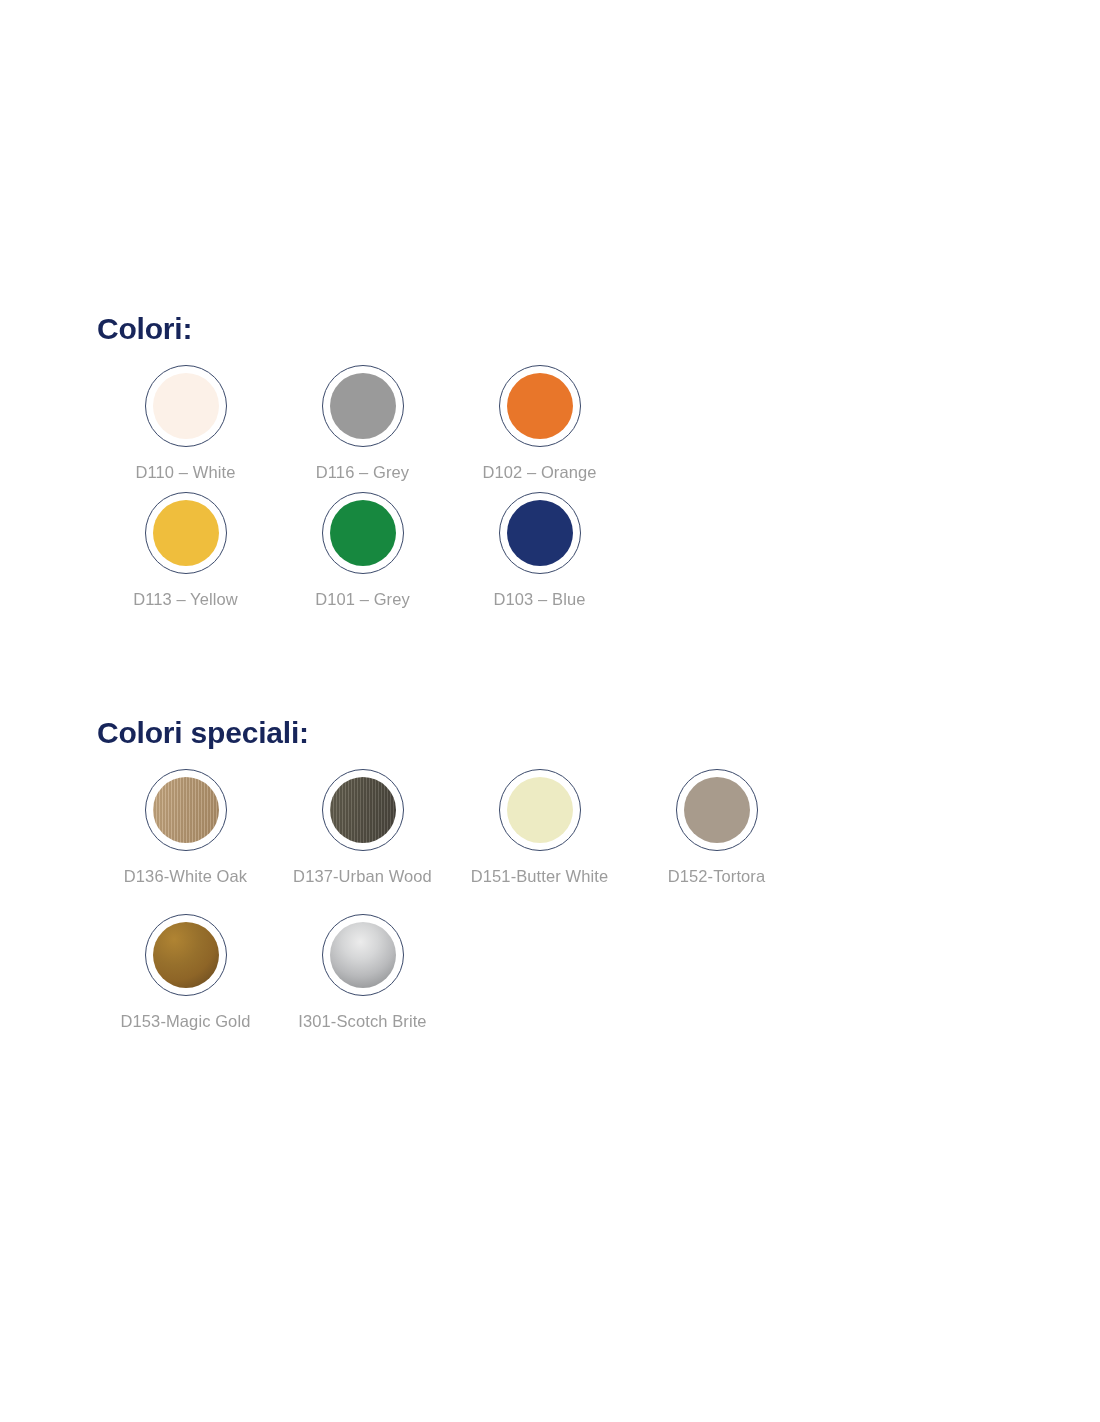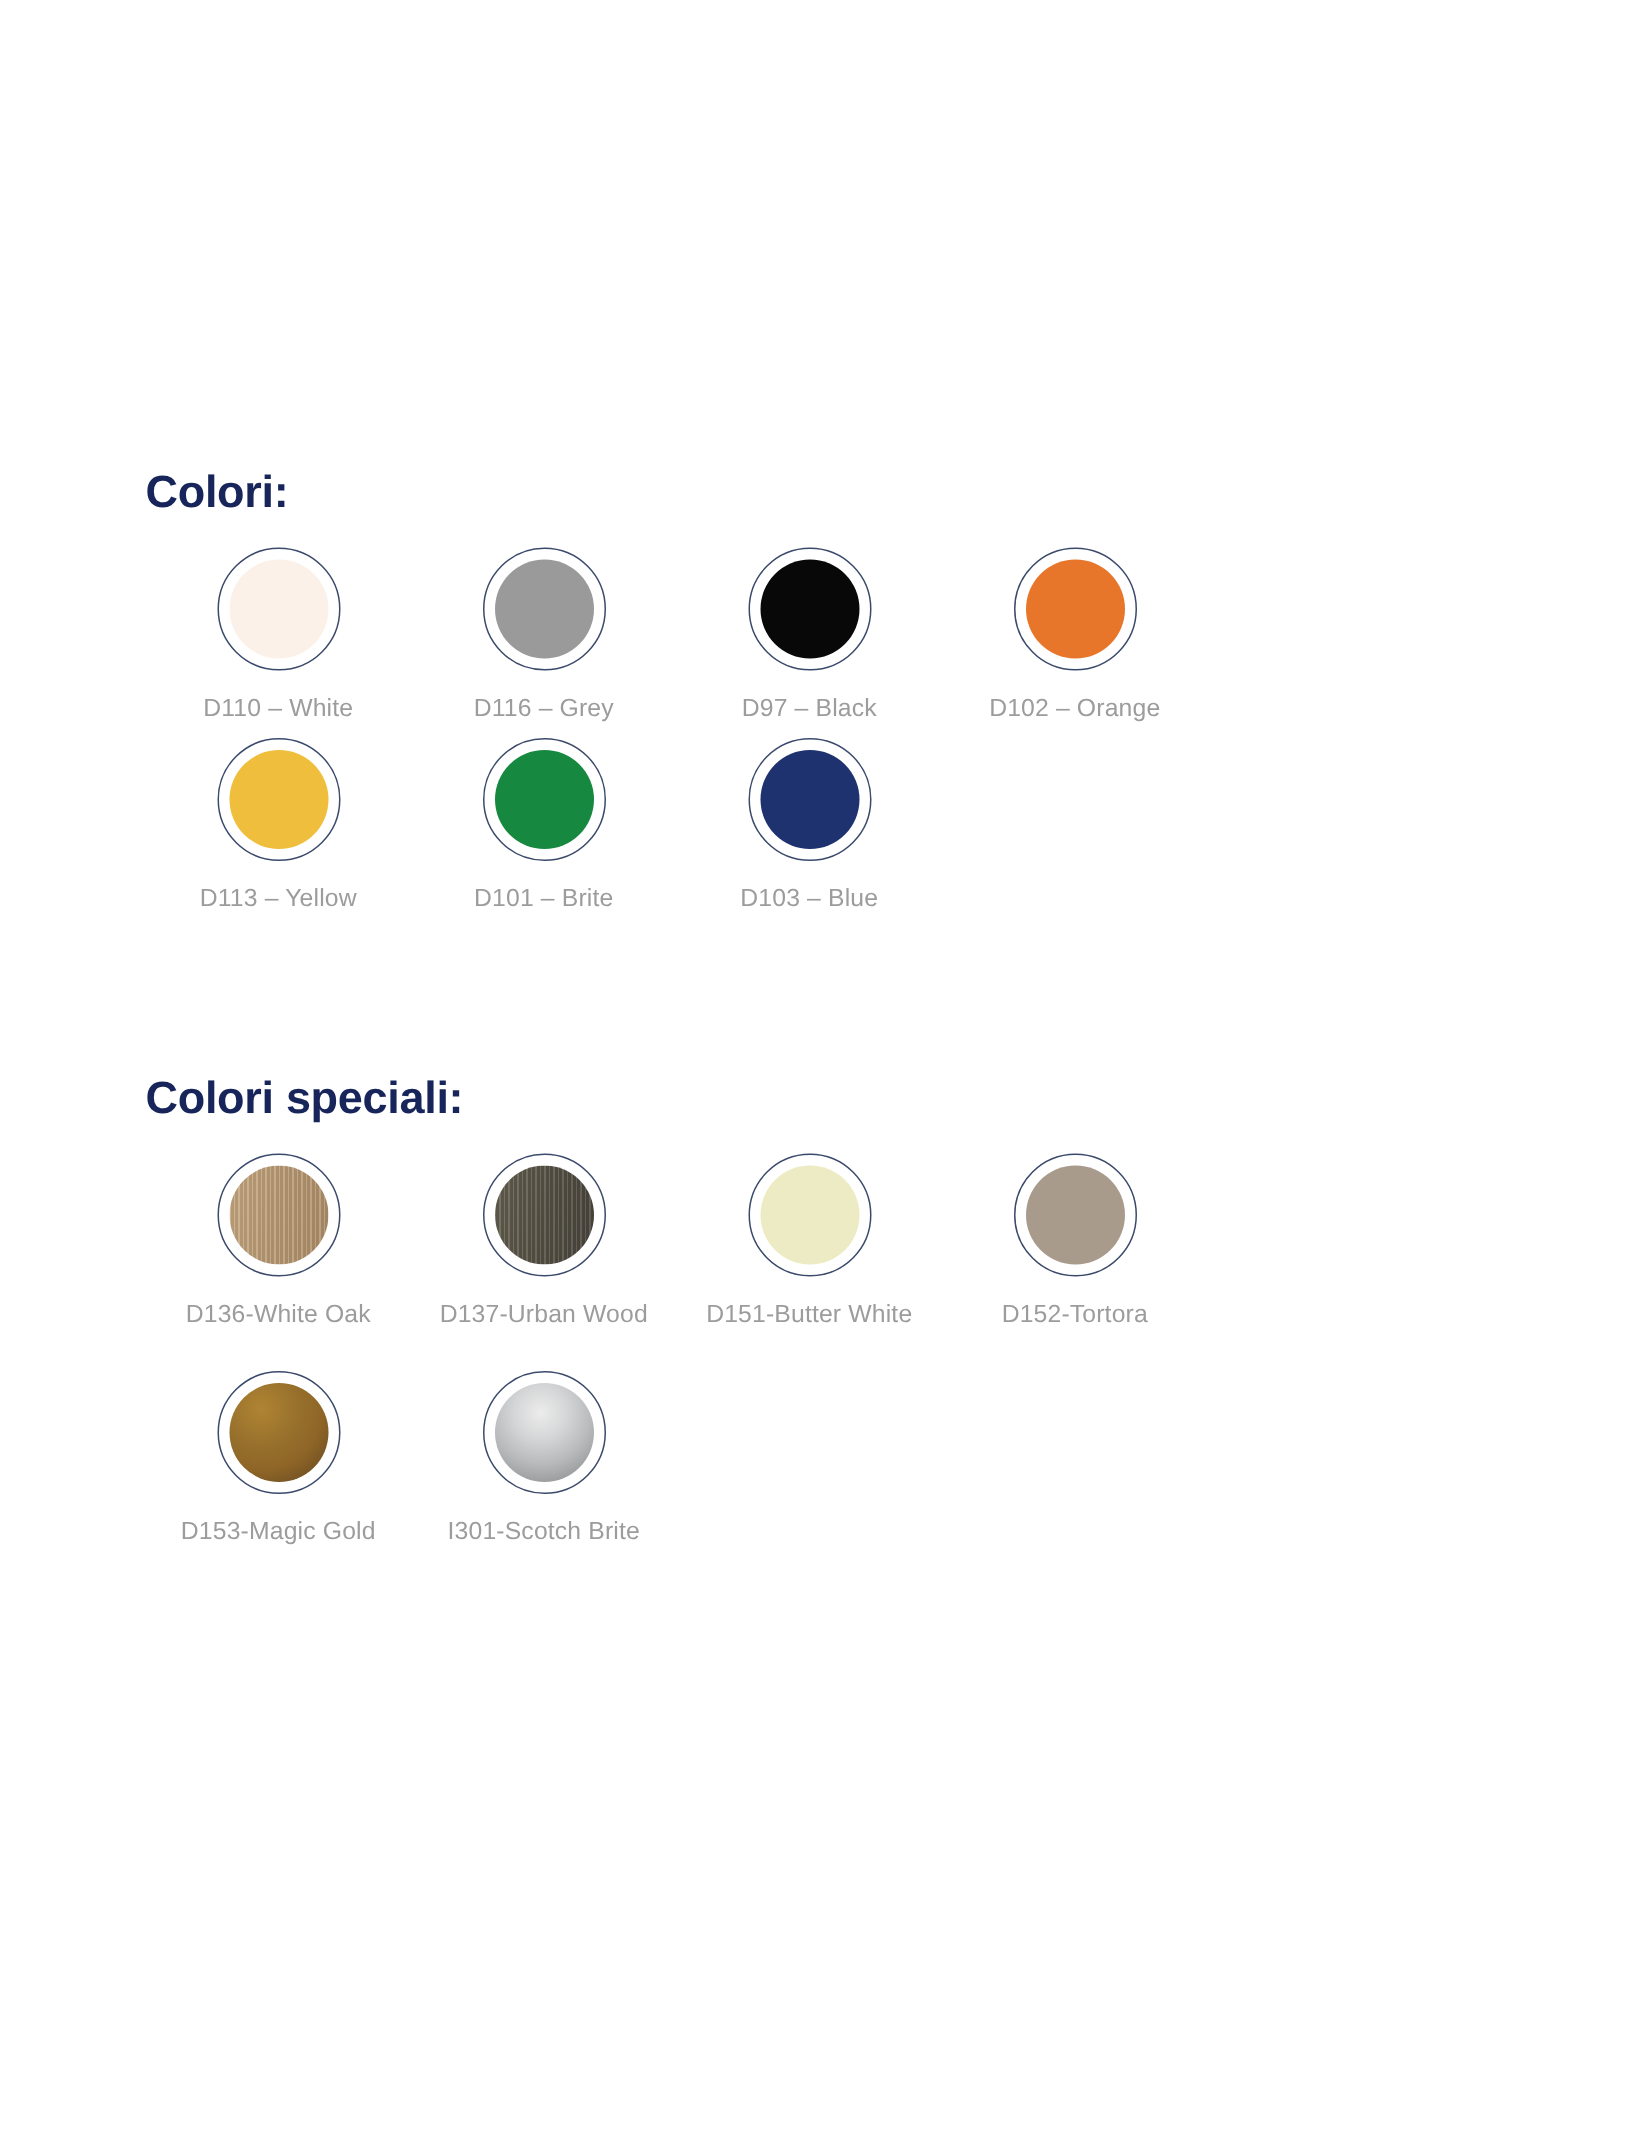--- a/index.html
+++ b/index.html
@@ -99,43 +99,37 @@
           <div class="swatch-label">D110 – White</div>
         </div>
         <div class="swatch-cell">
           <div class="swatch-ring">
             <div class="swatch-disc" style="background: rgb(154, 154, 154);"></div>
           </div>
           <div class="swatch-label">D116 – Grey</div>
         </div>
         <div class="swatch-cell">
           <div class="swatch-ring">
-            <div class="swatch-disc" style="background: rgb(8, 8, 8);"></div>
-          </div>
-          <div class="swatch-label">D97 – Black</div>
-        </div>
-        <div class="swatch-cell">
-          <div class="swatch-ring">
             <div class="swatch-disc" style="background: rgb(232, 118, 42);"></div>
           </div>
           <div class="swatch-label">D102 – Orange</div>
         </div>
       </div>
     <div class="swatch-row">
         <div class="swatch-cell">
           <div class="swatch-ring">
             <div class="swatch-disc" style="background: rgb(239, 190, 61);"></div>
           </div>
           <div class="swatch-label">D113 – Yellow</div>
         </div>
         <div class="swatch-cell">
           <div class="swatch-ring">
             <div class="swatch-disc" style="background: rgb(23, 136, 63);"></div>
           </div>
-          <div class="swatch-label">D101 – Brite</div>
+          <div class="swatch-label">D101 – Grey</div>
         </div>
         <div class="swatch-cell">
           <div class="swatch-ring">
             <div class="swatch-disc" style="background: rgb(30, 50, 112);"></div>
           </div>
           <div class="swatch-label">D103 – Blue</div>
         </div>
       </div>
   </div>
 

